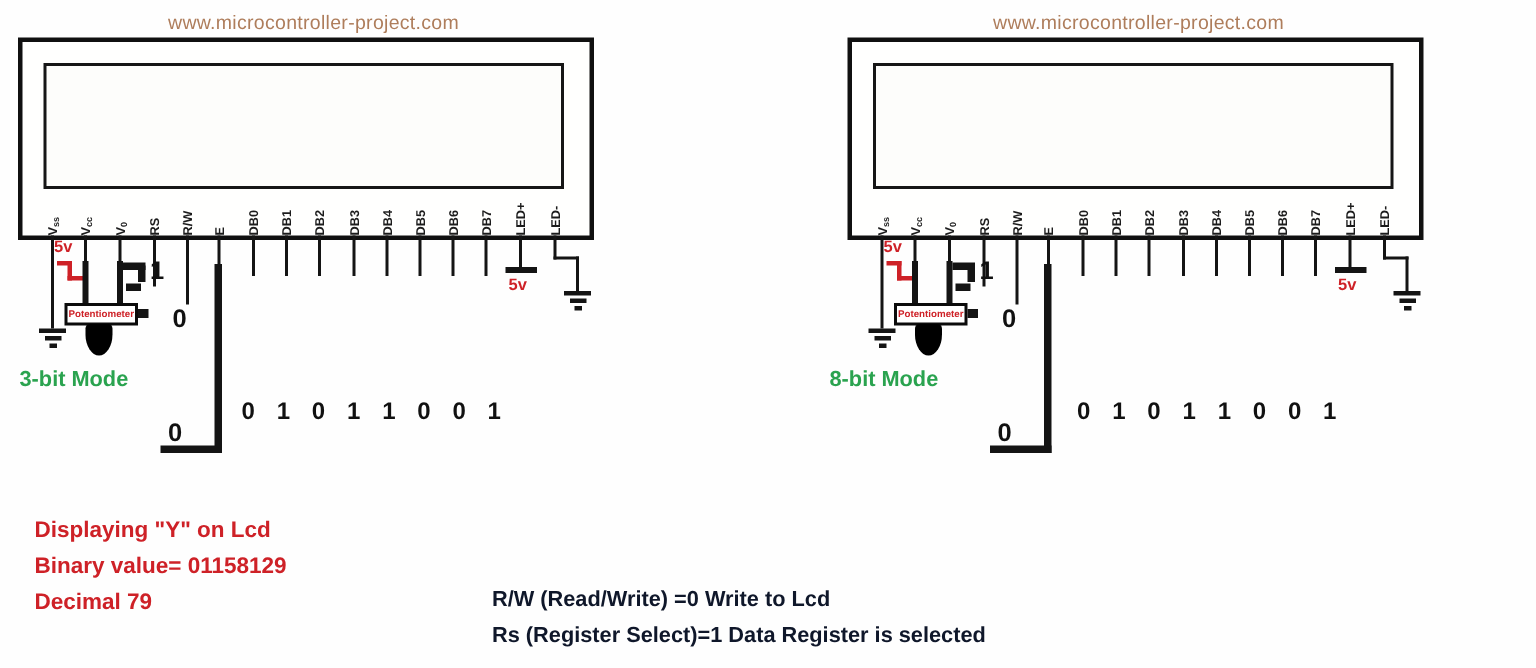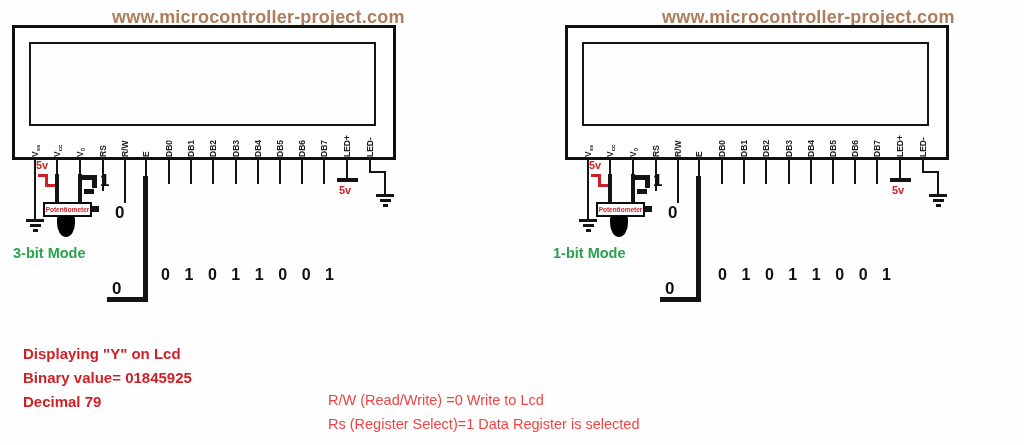--- a/index.html
+++ b/index.html
@@ -4,40 +4,40 @@
 <style>
   html,body{margin:0;padding:0;}
   body{
     width:1024px;height:445px;position:relative;overflow:hidden;
     background:#fefefe;
     font-family:"Liberation Sans", sans-serif;
     -webkit-font-smoothing:antialiased;
   }
   .abs{position:absolute;}
   .diagram{position:absolute;top:0;width:471px;height:330px;}
-  .site-header{font-size:18px;font-weight:bold;letter-spacing:.2px;white-space:nowrap;}
+  .site-header{font-size:13px;font-weight:normal;letter-spacing:.2px;white-space:nowrap;}
   .lcd-body{background:#fffffe;border:3px solid #101010;}
   .lcd-screen{background:#fdfdfb;border:2px solid #161616;}
   .pin-label{
     width:30px;height:12px;line-height:12px;font-size:8.5px;font-weight:600;color:#1c1c1c;
     transform:rotate(-90deg);text-align:left;white-space:nowrap;
   }
   .pin-label .sub{font-size:6px;vertical-align:-1.5px;}
   .wire{background:#141414;}
   .redpart{background:#ce2127;}
   .logic-val{font-size:17px;font-weight:bold;color:#111;line-height:1;}
   .supply-label{font-size:11px;font-weight:bold;color:#ce2127;line-height:1;}
   .pot-box{border:2px solid #0b0b0b;background:#fff;display:flex;align-items:center;justify-content:center;}
   .pot-text{font-size:6.5px;font-weight:bold;color:#ce2127;white-space:nowrap;}
   .pot-knob{background:#000;border-radius:3px 3px 9px 9px / 3px 3px 14px 14px;}
   .mode-label{font-size:14.5px;font-weight:bold;color:#2aa34f;white-space:nowrap;}
   .bits-row{display:flex;justify-content:space-between;}
   .bit{font-size:16px;font-weight:bold;color:#111;line-height:1;}
   .red-line{font-size:15px;font-weight:bold;color:#ce2127;white-space:nowrap;line-height:1;}
-  .black-line{font-size:14.5px;font-weight:normal;color:#ef4444;white-space:nowrap;line-height:1;}
+  .black-line{font-size:14.5px;font-weight:bold;color:#0f172a;white-space:nowrap;line-height:1;}
 </style>
 </head>
 <body>
 
 <div id="diagram-0" class="diagram" style="left:0;">
     <div class="site-header" style="left: 112px; top: 7px; color: rgb(174, 125, 91); position: absolute;">www.microcontroller-project.com</div>
     <div class="lcd-body" style="left: 12px; top: 25px; width: 378px; height: 129px; position: absolute;"></div>
     <div class="lcd-screen" style="left: 29px; top: 42px; width: 343px; height: 80px; position: absolute;"></div>
     <div class="pin-label" style="left: 20px; top: 136px; position: absolute;"><span>V</span><span class="sub">ss</span></div>
     <div class="wire" style="left: 34px; top: 157px; width: 2px; height: 62px; position: absolute;"></div>
@@ -178,30 +178,30 @@
     <div class="logic-val" style="left: 112px; top: 280px; position: absolute;">0</div>
     <div class="wire" style="left: 337px; top: 178px; width: 21px; height: 4px; position: absolute;"></div>
     <div class="supply-label" style="left: 339px; top: 185px; position: absolute;">5v</div>
     <div class="wire" style="left: 369px; top: 171px; width: 17px; height: 2px; position: absolute;"></div>
     <div class="wire" style="left: 384px; top: 171px; width: 2px; height: 23px; position: absolute;"></div>
     <div style="left: 376px; top: 194px; width: 18px; height: 12px; position: absolute;">
       <div class="wire" style="left: 0px; top: 0px; width: 18px; height: 3px; position: absolute;"></div>
       <div class="wire" style="left: 3.5px; top: 5px; width: 11px; height: 3px; position: absolute;"></div>
       <div class="wire" style="left: 6.5px; top: 10px; width: 5px; height: 2.5px; position: absolute;"></div>
     </div>
-    <div class="mode-label" style="left: 0px; top: 245px; position: absolute;">1-bit Mode</div>
+    <div class="mode-label" style="left: 0px; top: 245px; position: absolute;">8-bit Mode</div>
     <div class="bits-row" style="left: 165px; top: 267px; width: 173px; height: 18px; position: absolute;">
       <span class="bit">0</span>
       <span class="bit">1</span>
       <span class="bit">0</span>
       <span class="bit">1</span>
       <span class="bit">1</span>
       <span class="bit">0</span>
       <span class="bit">0</span>
       <span class="bit">1</span>
     </div>
   </div>
 
 <div class="abs red-line" style="left:23px;top:346px;">Displaying "Y" on Lcd</div>
-<div class="abs red-line" style="left:23px;top:370px;">Binary value= 01845925</div>
+<div class="abs red-line" style="left:23px;top:370px;">Binary value= 01158129</div>
 <div class="abs red-line" style="left:23px;top:394px;">Decimal 79</div>
 <div class="abs black-line" style="left:328px;top:393px;">R/W (Read/Write) =0 Write to Lcd</div>
 <div class="abs black-line" style="left:328px;top:417px;">Rs (Register Select)=1  Data Register is selected</div>
 
 </body></html>

